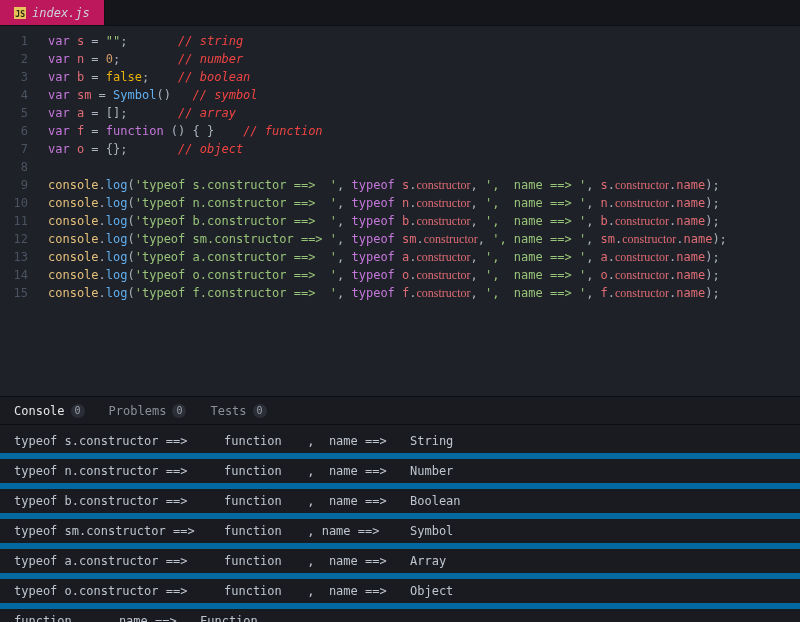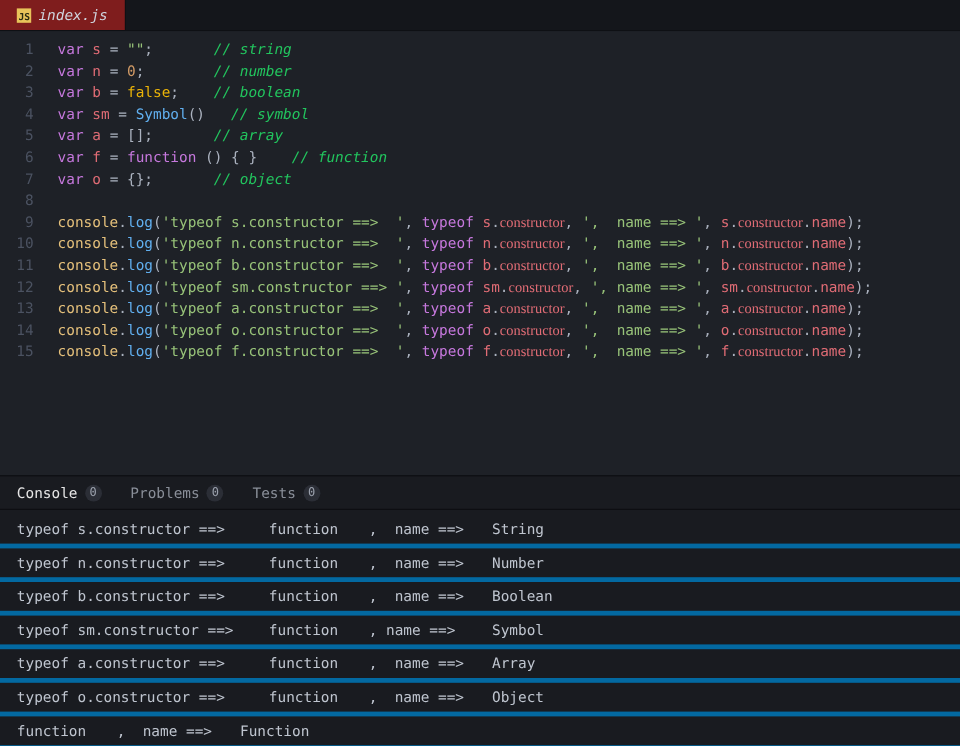--- a/index.html
+++ b/index.html
@@ -9,21 +9,21 @@
     font-family: Menlo, Consolas, monospace;
     font-size: 12px;
     color: #abb2bf;
     overflow: hidden;
   }
   
   .tabbar { display: flex; height: 26px; background: #14161b; border-bottom: 1px solid #0e1014; }
   .tab {
     display: flex; align-items: center; gap: 6px;
     padding: 0 14px;
-    background: #7f1d1d;
+    background: #be185d;
     border-right: 1px solid #0e1014;
     color: #cfd3dc;
     font-style: italic;
     font-size: 12px;
     cursor: pointer;
   }
   .tab .js-icon {
     width: 12px; height: 12px;
     background: #e8c35a;
     display: flex; align-items: flex-end; justify-content: flex-end;
@@ -39,34 +39,34 @@
   
   .tk-kw   { color: #c678dd; }   
   .tk-var  { color: #e06c75; }
   .tk-op   { color: #abb2bf; }
   .tk-str  { color: #98c379; }
   .tk-num  { color: #d19a66; }
   .tk-bool { color: #eab308; }
   .tk-call { color: #61afef; }
   .tk-obj  { color: #e5c07b; }
   .tk-prop { color: #e06c75; font-family: Liberation Serif, serif; }
-  .tk-com  { color: #22c55e; font-style: italic; }
+  .tk-com  { color: #ef4444; font-style: italic; }
   .tk-punc { color: #abb2bf; }
   
   .panel { height: 226px; background: #191b20; border-top: 1px solid #0d0e12; display: flex; flex-direction: column; }
   .panel-tabs { display: flex; gap: 24px; height: 28px; align-items: center; padding: 0 14px; border-bottom: 1px solid #0d0e12; }
   .ptab { display: flex; align-items: center; gap: 6px; color: #8a8f99; cursor: pointer; }
   .ptab.active { color: #e6e6e6; }
   .badge {
     display: inline-flex; align-items: center; justify-content: center;
     min-width: 14px; height: 14px; border-radius: 7px;
     background: #2b2e36; color: #9aa0ac; font-size: 10px; padding: 0 4px;
   }
   .console-out { flex: 1; overflow: auto; padding: 4px 0; }
-  .console-out .row { display: flex; padding: 5px 14px; color: #bfc5cf; font-size: 12px; border-bottom: 4px solid #0369a1; }
+  .console-out .row { display: flex; padding: 5px 14px; color: #bfc5cf; font-size: 12px; border-bottom: 6px solid #0369a1; }
   .console-out .row span { white-space: pre; }
   .col-a { width: 210px; }
   .col-b { width: 76px; }
   .col-c { width: 110px; }
 </style>
 </head>
 <body>
 
 <div class="tabbar">
   <div class="tab">

